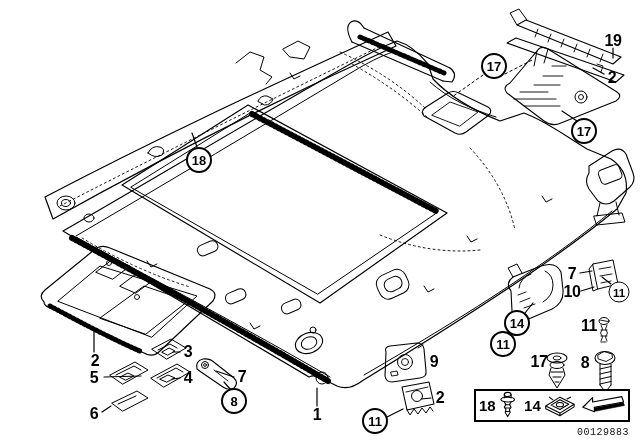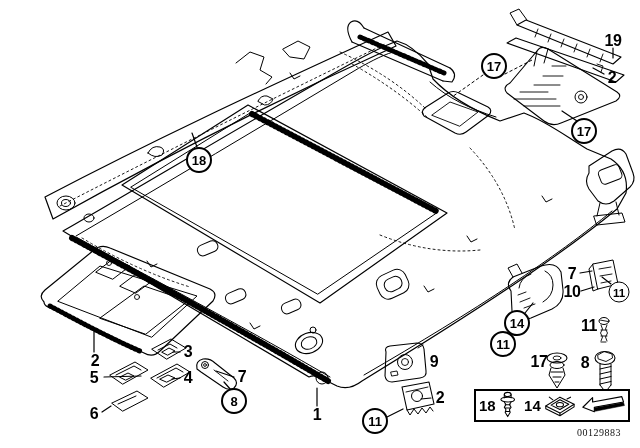--- a/index.html
+++ b/index.html
@@ -18,21 +18,21 @@
   .co.circ.small{width:21px;height:21px;font-size:11.5px;border-width:1.8px;}
   .legend-box{
     position:absolute;left:474px;top:389px;width:156px;height:33px;
     border:2px solid #000;background:#fff;box-sizing:border-box;
     display:flex;align-items:center;gap:3px;padding:0 3px;
   }
   .legend-box .llab{font-weight:bold;font-size:15px;color:#000;}
   .legend-box svg{display:block;}
   .watermark{
     position:absolute;left:577px;top:427px;color:#111;
-    font-family:Liberation Serif, serif;font-size:10px;letter-spacing:0.5px;
+    font-family:Liberation Mono, monospace;font-size:10px;letter-spacing:0.5px;
   }
 </style>
 </head>
 <body>
 
 <div class="stage">
 
   <svg class="art" width="640" height="448" viewBox="0 0 640 448">
     <g stroke="#000" fill="none" stroke-width="1.2" stroke-linecap="round" stroke-linejoin="round">
 

